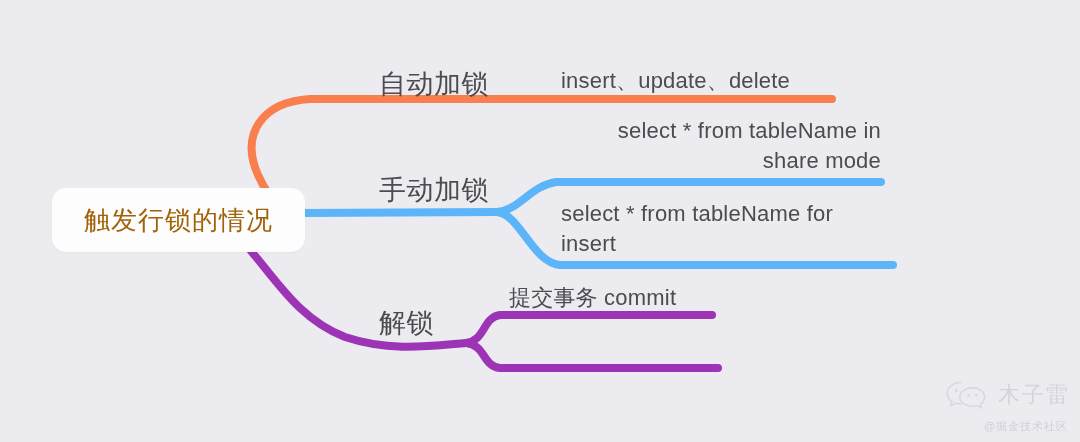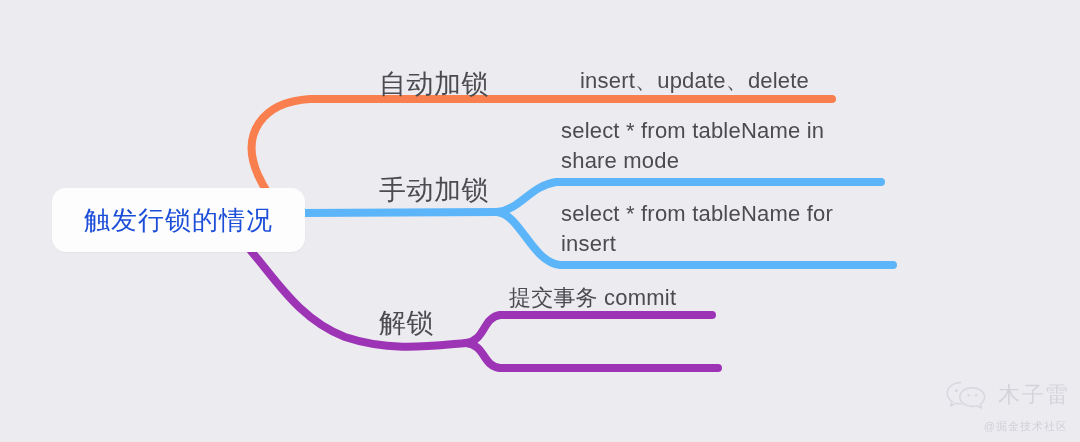--- a/index.html
+++ b/index.html
@@ -38,21 +38,21 @@
     height: 64px;
     background: #fdfdfd;
     border-radius: 14px;
     display: flex;
     align-items: center;
     justify-content: center;
     box-shadow: 0 1px 2px rgba(0,0,0,0.04);
   }
   .root-label {
     font-size: 26px;
-    color: #1d4ed8;
+    color: #a16207;
     letter-spacing: 1px;
     white-space: nowrap;
   }
 
   
   .topic {
     position: absolute;
     color: #4b4b50;
     white-space: nowrap;
     line-height: 1.35;
@@ -62,22 +62,22 @@
   .topic-l2 { font-size: 22px; letter-spacing: 0.2px; }
 
   .topic-wrap { white-space: normal; }
 
   
   #topic-auto-lock   { left: 379px; top: 66px;  }
   #topic-manual-lock { left: 379px; top: 172px; }
   #topic-unlock      { left: 379px; top: 305px; }
 
   
-  #topic-dml          { left: 580px; top: 66px;  }
-  #topic-share-mode   { left: 561px; top: 116px; width: 320px; }
+  #topic-dml          { left: 561px; top: 66px;  }
+  #topic-share-mode   { left: 561px; top: 116px; width: 320px; text-align: right; }
   #topic-for-update   { left: 561px; top: 199px; width: 330px; }
   #topic-commit       { left: 509px; top: 283px; }
   #topic-rollback     { left: 509px; top: 334px; }
 
   
   .watermark {
     position: absolute;
     right: 10px;
     bottom: 8px;
     display: flex;

